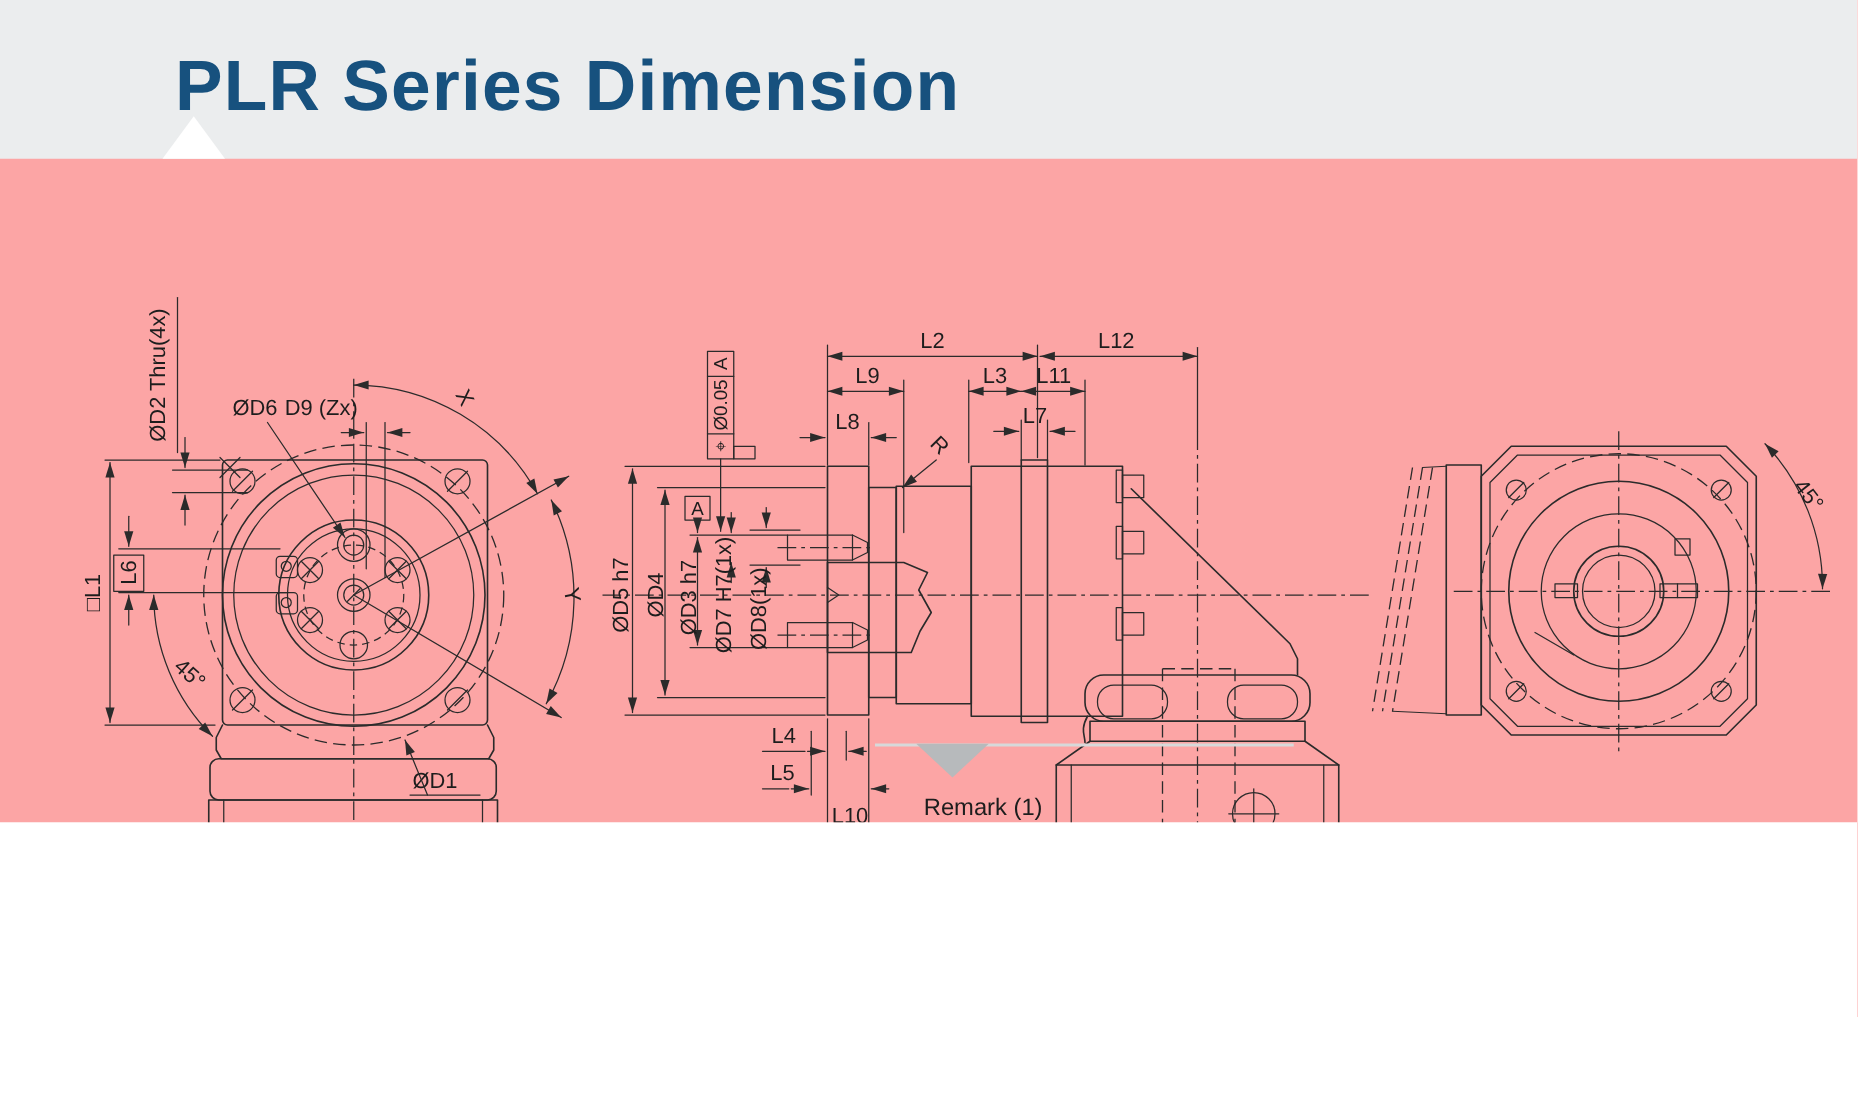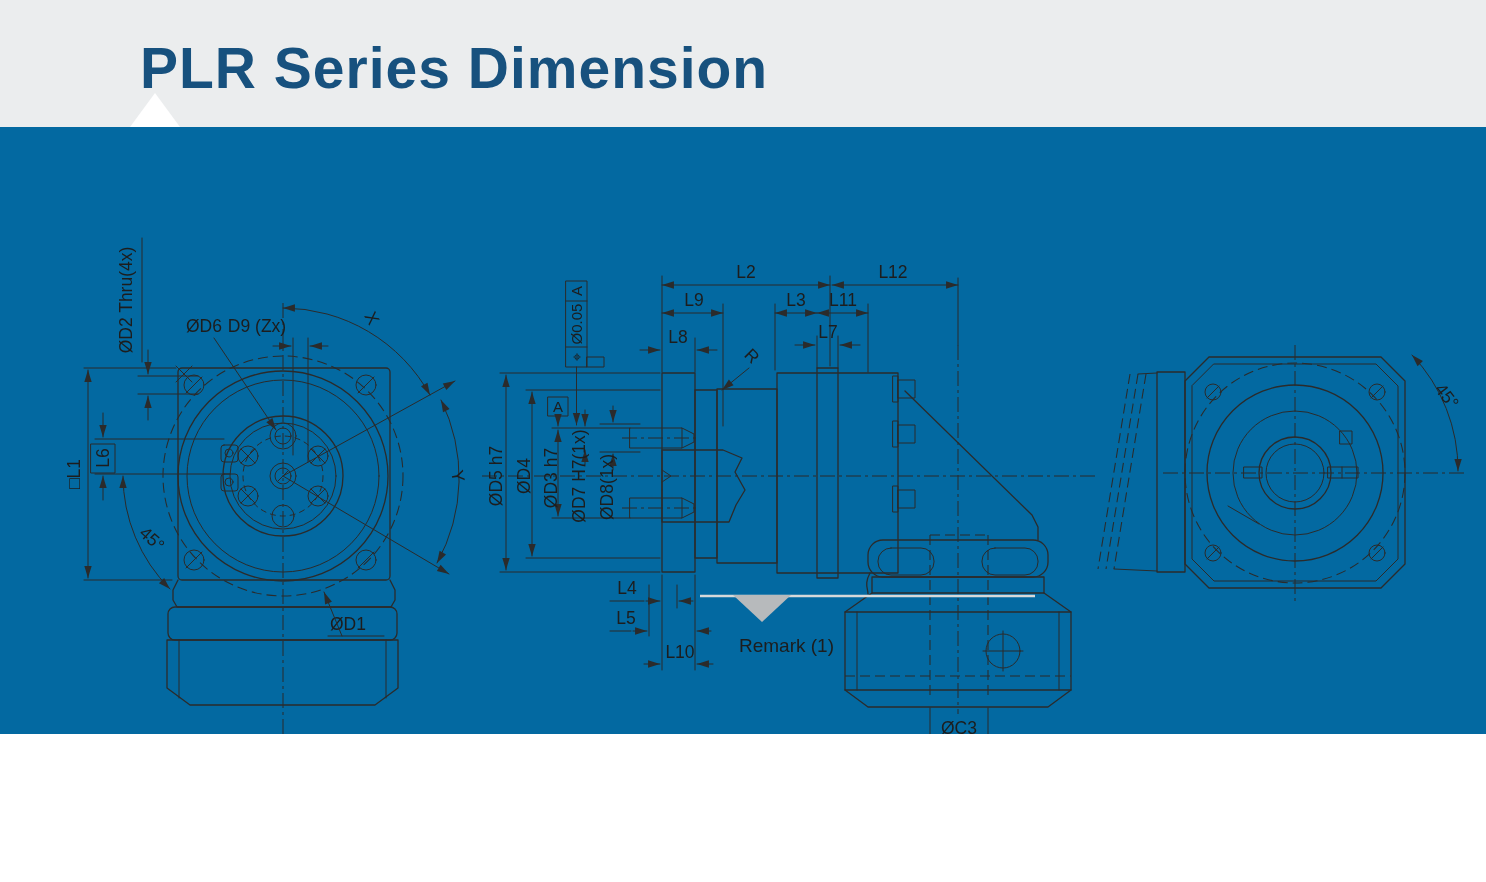--- a/index.html
+++ b/index.html
@@ -1,16 +1,16 @@
 <!DOCTYPE html>
 <html><head>
 <meta charset="utf-8">
 <style>
   html,body{margin:0;padding:0;background:#fff;}
-  .page{position:relative;width:1486px;height:734px;background:#0369a1;overflow:hidden;
+  .page{position:relative;width:1486px;height:658px;background:#fca5a5;overflow:hidden;
         font-family:"Liberation Sans",sans-serif;}
   svg{display:block}
   svg .s{stroke:#2b2b2b;fill:none;stroke-width:1.3;stroke-linejoin:round;stroke-linecap:round}
   svg .t{stroke-width:1}
   svg .cl{stroke:#2b2b2b;fill:none;stroke-width:1;stroke-dasharray:15 4 3 4}
   svg .dsh{stroke:#2b2b2b;fill:none;stroke-width:1.05;stroke-dasharray:10 5}
   svg .dsh2{stroke:#2b2b2b;fill:none;stroke-width:1;stroke-dasharray:6 4}
   svg .lbl{font-family:"Liberation Sans",sans-serif;font-size:17.5px;fill:#1d1d1d;stroke:none}
   svg .sm{font-size:15px}
   svg .title{font-family:"Liberation Sans",sans-serif;font-size:57px;font-weight:bold;fill:#17517e;letter-spacing:1px}

